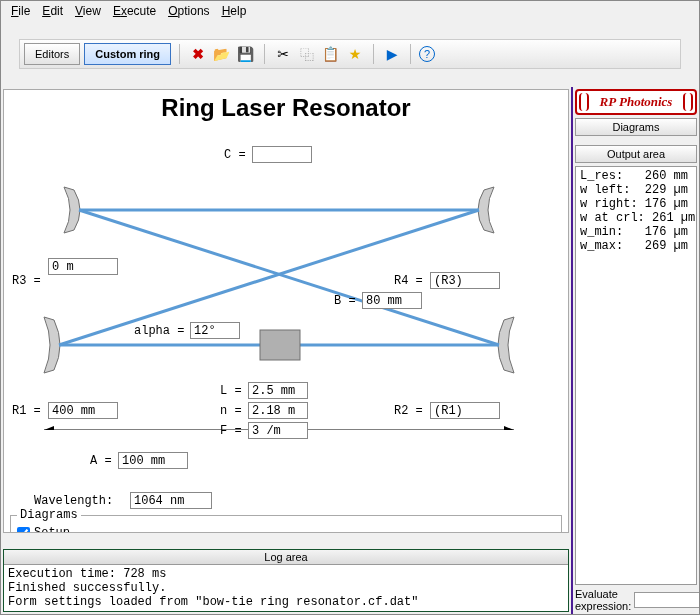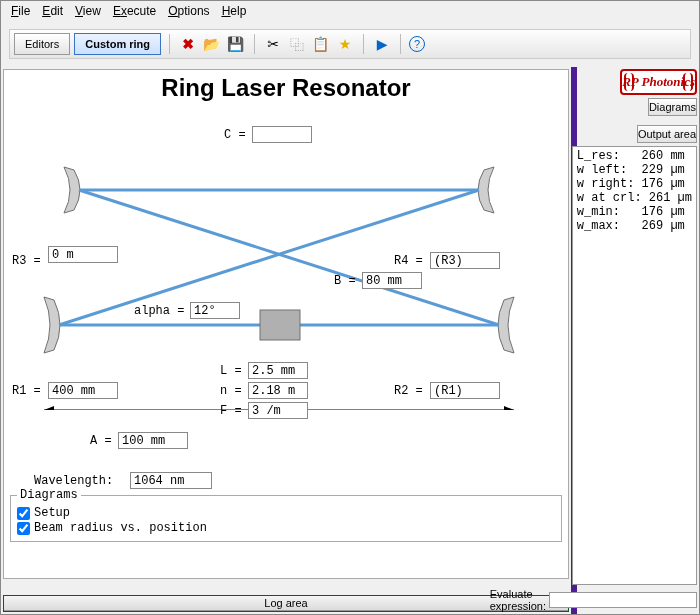--- a/index.html
+++ b/index.html
@@ -6,40 +6,40 @@
   html, body { margin: 0; padding: 0; font-family: "Segoe UI", Tahoma, sans-serif; font-size: 12px; background: #fff; }
   .window { width: 700px; height: 615px; border: 1px solid #888; display: flex; flex-direction: column; background: #f0f0f0; }
   .titlebar { height: 30px; background: #fff; display: flex; align-items: center; padding: 0 0 0 8px; border-bottom: 1px solid #ddd; }
   .titlebar .icon { width: 16px; height: 16px; background: linear-gradient(135deg,#e08,#60f); border-radius: 2px; margin-right: 6px; }
   .titlebar .title { flex: 1; font-size: 12px; }
   .winbtns { display: flex; }
   .winbtn { width: 45px; height: 30px; display: flex; align-items: center; justify-content: center; font-size: 12px; font-family: "Segoe UI Symbol"; }
   .menubar { height: 20px; display: flex; align-items: center; padding: 0 4px; background: #f0f0f0; }
   .menuitem { padding: 2px 6px; text-decoration: underline; text-decoration-color: transparent; }
   .menuitem::first-letter { text-decoration: underline; }
-  .toolbar { height: 30px; border: 1px solid #ccc; margin: 8px; background: linear-gradient(#fefefe,#e6e6e6); display: flex; align-items: center; padding: 2px 4px; gap: 4px; }
+  .toolbar { height: 30px; border: 1px solid #ccc; margin: 18px; background: linear-gradient(#fefefe,#e6e6e6); display: flex; align-items: center; padding: 2px 4px; gap: 4px; }
   .tbtn { height: 22px; padding: 0 10px; border: 1px solid #999; background: linear-gradient(#fff,#e4e4e4); font-size: 11px; display: flex; align-items: center; }
   .tbtn.active { border: 1px solid #3874c4; background: linear-gradient(#eaf3ff,#c9e0ff); font-weight: bold; }
   .tsep { width: 1px; height: 20px; background: #bbb; margin: 0 4px; }
   .ticon { width: 20px; height: 20px; display: flex; align-items: center; justify-content: center; font-size: 14px; }
   .content { flex: 1; display: flex; overflow: hidden; }
   .main { flex: 1; display: flex; flex-direction: column; padding: 2px; overflow: hidden; }
   .form-panel { flex: 1; border: 1px solid #aaa; background: #fff; position: relative; overflow: hidden; }
   .form-title { text-align: center; font-size: 24px; font-weight: bold; font-family: Arial, sans-serif; margin-top: 4px; }
   .mono { font-family: "Courier New", monospace; font-size: 12px; }
   .finp { font-family: "Courier New", monospace; font-size: 12px; background: #fff; border: 1px solid #888; padding: 1px 3px; height: 17px; }
   .plabel { position: absolute; }
   fieldset.diagrams { margin: 0 6px 6px 6px; border: 1px solid #aaa; font-family: "Courier New", monospace; font-size: 12px; padding: 3px 6px 5px 6px; }
   fieldset.diagrams legend { padding: 0 3px; }
   .chk { display: flex; align-items: center; gap: 4px; margin: 1px 0; }
   .chk input { margin: 0; }
   .log-panel { border: 1px solid #14532d; margin-top: 16px; }
   .log-head { background: linear-gradient(#f4f4f4,#dcdcdc); text-align: center; border-bottom: 1px solid #999; font-size: 11px; padding: 1px 0; }
   .log-body { background: #fff; font-family: "Courier New", monospace; font-size: 12px; padding: 2px 4px; height: 46px; overflow: auto; }
-  .side { width: 128px; border-left: 6px solid #4c1d95; display: flex; flex-direction: column; padding: 2px; gap: 3px; align-items: flex-end; }
+  .side { width: 128px; border-left: 2px solid #4c1d95; display: flex; flex-direction: column; padding: 2px; gap: 3px; }
   .banner { border: 2px solid #b00; border-radius: 4px; background: #fff; color: #b00; font-weight: bold; text-align: center; font-style: italic; padding: 3px 0; font-family: "Times New Roman", serif; font-size: 13px; position: relative; }
   .banner::before, .banner::after { content: ""; position: absolute; top: 2px; bottom: 2px; width: 6px; border-left: 2px solid #b00; border-right: 2px solid #b00; border-radius: 4px; }
   .banner::before { left: 2px; }
   .banner::after { right: 2px; }
   .side-btn { background: linear-gradient(#fefefe,#e2e2e2); border: 1px solid #999; text-align: center; font-size: 11px; padding: 2px 0; }
   .out-body { flex: 1; background: #fff; border: 1px solid #999; font-family: "Courier New", monospace; font-size: 12px; padding: 2px 4px; overflow: auto; white-space: pre; }
   .eval { display: flex; align-items: center; gap: 3px; font-size: 11px; }
   .eval input { flex: 1; height: 16px; border: 1px solid #999; font-size: 11px; }
   .mirror { fill: #cfcfcf; stroke: #707070; stroke-width: 1; }
   .beam { stroke: #5b9bd5; stroke-width: 3; fill: none; }
@@ -103,21 +103,21 @@
 
           <line class="arrow" x1="40" y1="310" x2="510" y2="310"></line>
           <polygon class="arrowhead" points="40,310 50,306 50,314"></polygon>
           <polygon class="arrowhead" points="510,310 500,306 500,314"></polygon>
         </svg>
 
         <div class="plabel mono" style="left:220px;top:58px;">C =</div>
         <input class="finp plabel" style="left: 248px; top: 56px; width: 60px;" value="">
 
         <div class="plabel mono" style="left:8px;top:184px;">R3 =</div>
-        <input class="finp plabel" style="left: 44px; top: 176px; width: 70px;" value="0 m">
+        <input class="finp plabel" style="left: 44px; top: 168px; width: 70px;" value="0 m">
 
         <div class="plabel mono" style="left:390px;top:184px;">R4 =</div>
         <input class="finp plabel" style="left: 426px; top: 182px; width: 70px;" value="(R3)">
 
         <div class="plabel mono" style="left:330px;top:204px;">B =</div>
         <input class="finp plabel" style="left: 358px; top: 202px; width: 60px;" value="80 mm">
 
         <div class="plabel mono" style="left:130px;top:234px;">alpha =</div>
         <input class="finp plabel" style="left: 186px; top: 232px; width: 50px;" value="12°">
 
@@ -151,20 +151,25 @@
           <label class="chk">
               <input type="checkbox" checked="" style="">
               <span>Beam radius vs. position</span>
             </label>
 
         </fieldset>
       </div>
 
       <div class="log-panel">
         <div class="log-head">Log area</div>
+        <div class="log-body">
+          <div>Execution time: 728 ms</div>
+          <div>Finished successfully.</div>
+          <div>Form settings loaded from "bow-tie ring resonator.cf.dat"</div>
+        </div>
       </div>
     </div>
 
     <div class="side">
       <div class="banner">RP Photonics</div>
       <div class="side-btn">Diagrams</div>
       <div class="side-btn" style="margin-top:6px;">Output area</div>
       <div class="out-body">L_res:   260 mm
 w left:  229 µm
 w right: 176 µm

